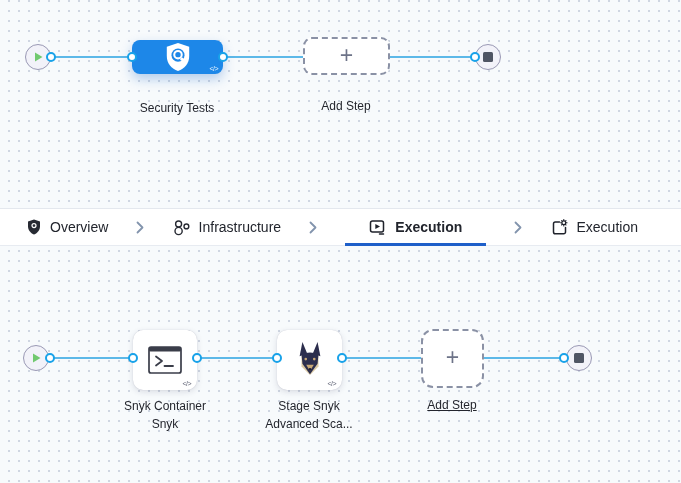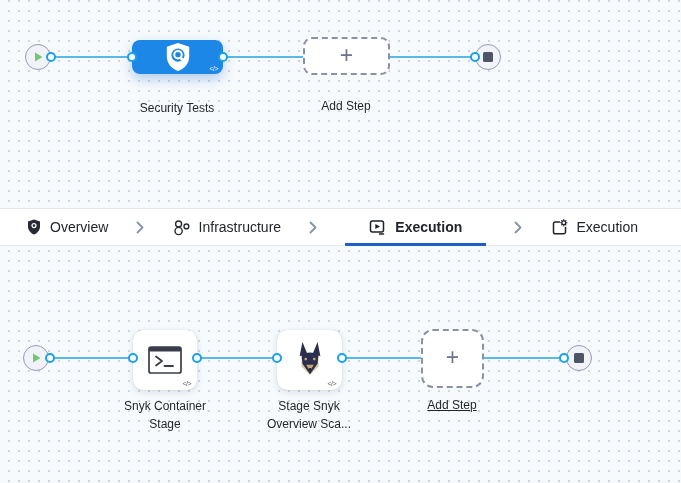--- a/index.html
+++ b/index.html
@@ -214,21 +214,21 @@
 
   <div class="port" style="left:45px;top:353px;"></div>
   <div class="port" style="left:128px;top:353px;"></div>
   <div class="port" style="left:192px;top:353px;"></div>
   <div class="port" style="left:272px;top:353px;"></div>
   <div class="port" style="left:337px;top:353px;"></div>
   <div class="port" style="left:559px;top:353px;"></div>
 
   <div class="nodelabel" style="left:85px;top:397px;">
     <div>Snyk Container</div>
-    <div>Stage</div>
+    <div>Snyk</div>
   </div>
   <div class="nodelabel" style="left:229px;top:397px;">
     <div>Stage Snyk</div>
-    <div>Overview Sca...</div>
+    <div>Advanced Sca...</div>
   </div>
   <div class="nodelabel" style="left:372px;top:396px;text-decoration:underline;">Add Step</div>
 
 </div>
 
 </body></html>

